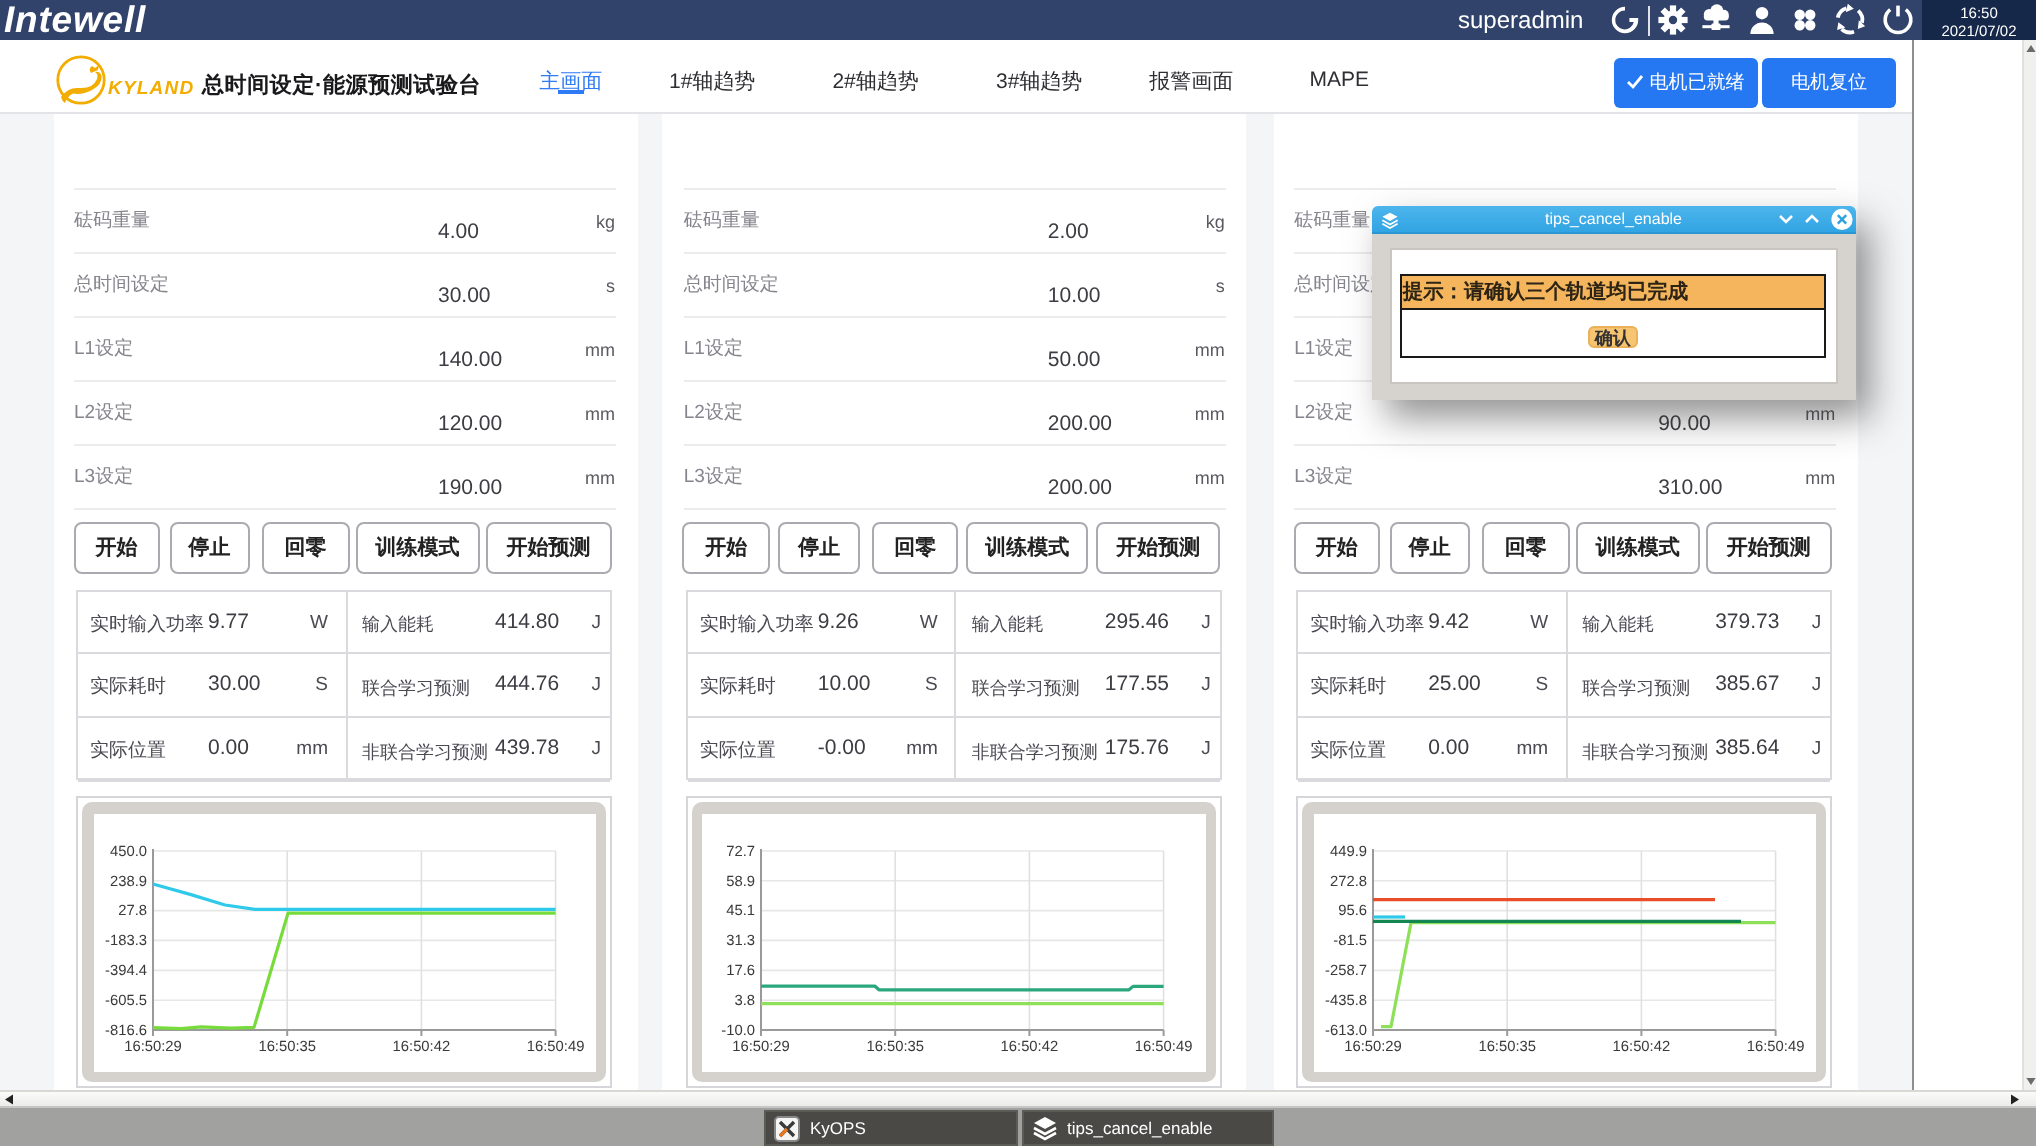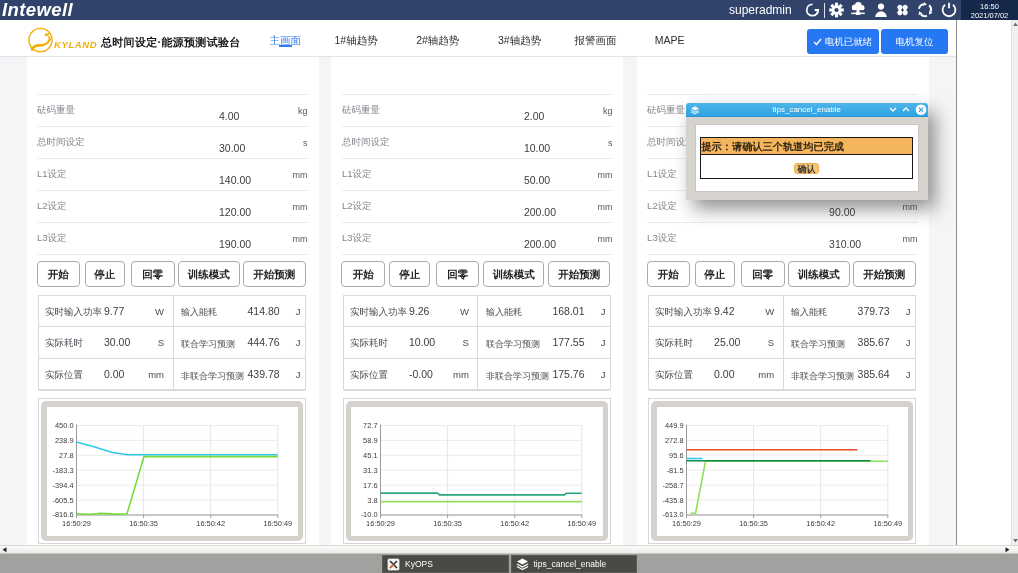--- a/index.html
+++ b/index.html
@@ -253,21 +253,21 @@
 <div class="pbtn" style="left:58px;width:40.5px">停止</div>
 <div class="pbtn" style="left:104.5px;width:43.5px">回零</div>
 <div class="pbtn" style="left:151.5px;width:61.5px">训练模式</div>
 <div class="pbtn" style="left:216.5px;width:62.5px">开始预测</div>
 <div class="stable">
 <div class="trow" style="top:0.0px">
 <div class="tl1">实时输入功率</div>
             <div class="tv1">9.26</div>
             <div class="tu1">W</div>
 <div class="tl2">输入能耗</div>
-            <div class="tv2">168.01</div>
+            <div class="tv2">295.46</div>
             <div class="tu2">J</div>
 </div>
 <div class="trow" style="top:31.8px">
 <div class="tl1">实际耗时</div>
             <div class="tv1">10.00</div>
             <div class="tu1">S</div>
 <div class="tl2">联合学习预测</div>
             <div class="tv2">177.55</div>
             <div class="tu2">J</div>
 </div>

